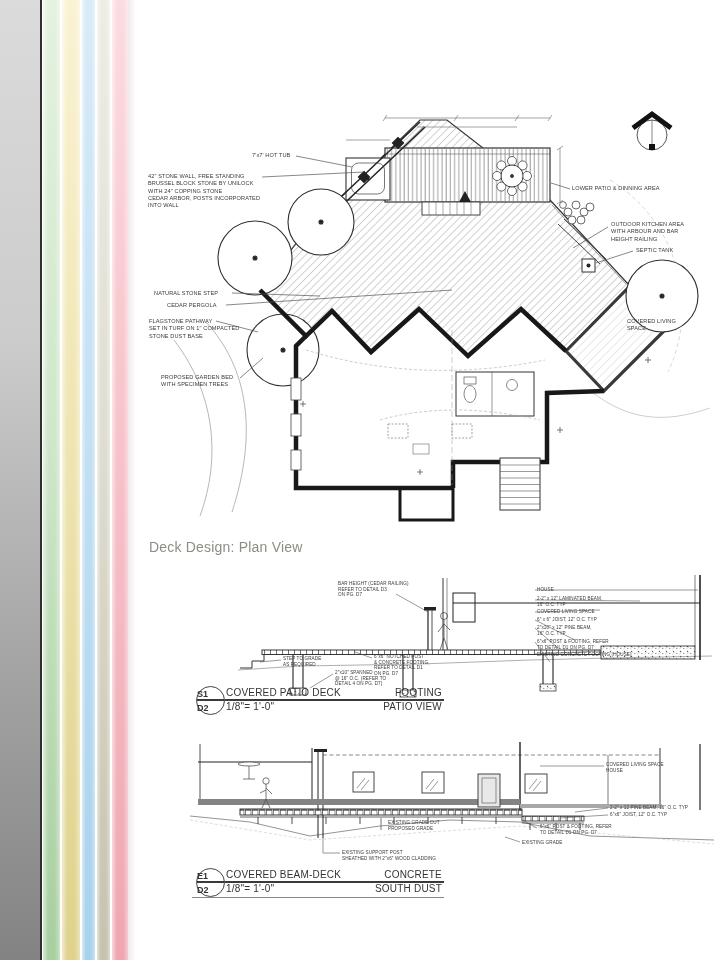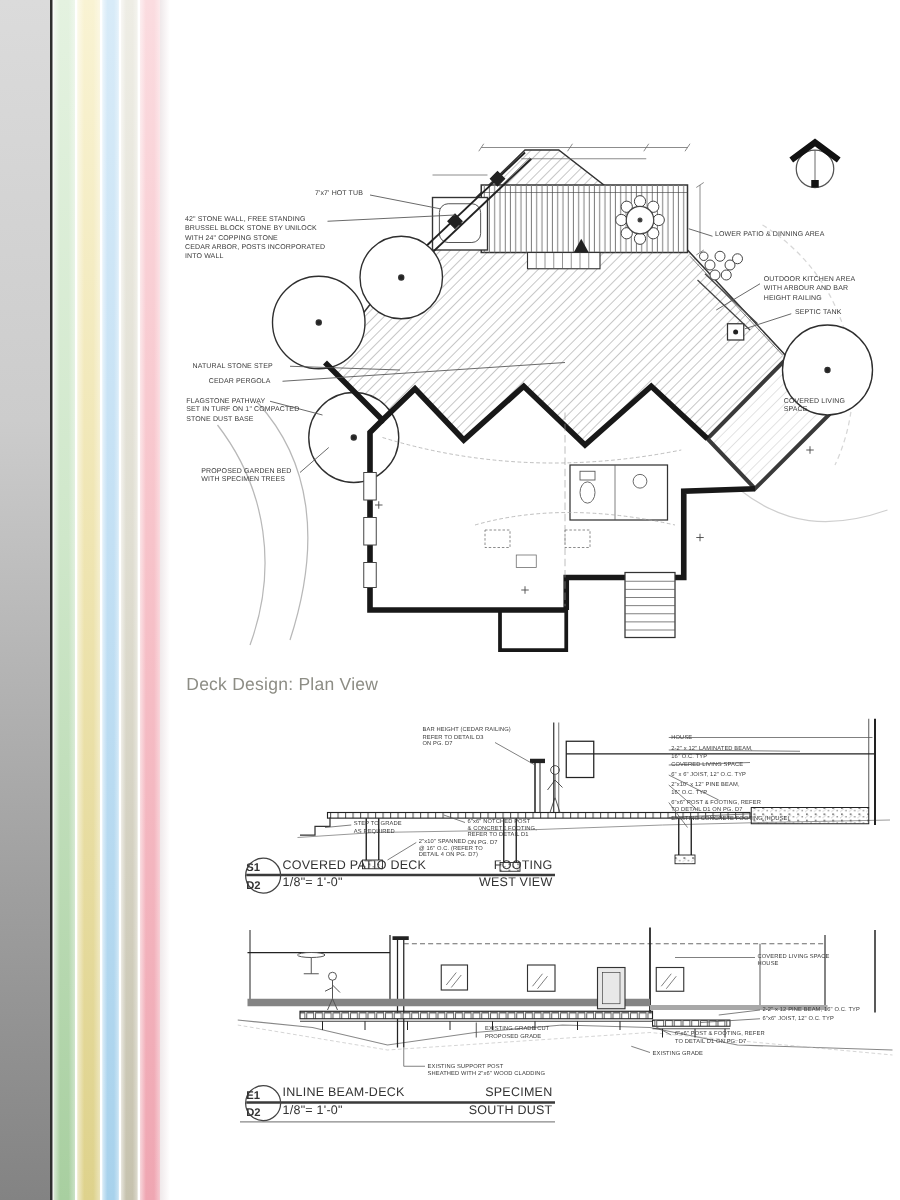--- a/index.html
+++ b/index.html
@@ -370,21 +370,21 @@
     <div class="tb-circle">
       <span class="t">S1</span>
       <span class="b">D2</span>
     </div>
     <div class="tb-row r1">
       <span>COVERED PATIO DECK</span>
       <span>FOOTING</span>
     </div>
     <div class="tb-row r2">
       <span>1/8"= 1'-0"</span>
-      <span>WEST VIEW</span>
+      <span>PATIO VIEW</span>
     </div>
   </div>
 
   <svg style="left:190px;top:735px" width="525" height="135" viewBox="190 735 525 135">
     <defs>
       <pattern id="boardsE" patternUnits="userSpaceOnUse" width="7" height="6">
         <rect x="0.5" y="0.5" width="5.5" height="5" fill="#fff" stroke="#333" stroke-width="0.6"></rect>
       </pattern>
     </defs>
 
@@ -479,22 +479,22 @@
 SHEATHED WITH 2"x6" WOOD CLADDING</div>
 
   <div class="tblock" style="left:192px;top:868px">
     <div class="tb-line"></div>
     <div class="tb-bot"></div>
     <div class="tb-circle">
       <span class="t">E1</span>
       <span class="b">D2</span>
     </div>
     <div class="tb-row r1">
-      <span>INLINE BEAM-DECK</span>
-      <span>SPECIMEN</span>
+      <span>COVERED BEAM-DECK</span>
+      <span>CONCRETE</span>
     </div>
     <div class="tb-row r2">
       <span>1/8"= 1'-0"</span>
       <span>SOUTH DUST</span>
     </div>
   </div>
 
 
 </div>
 

